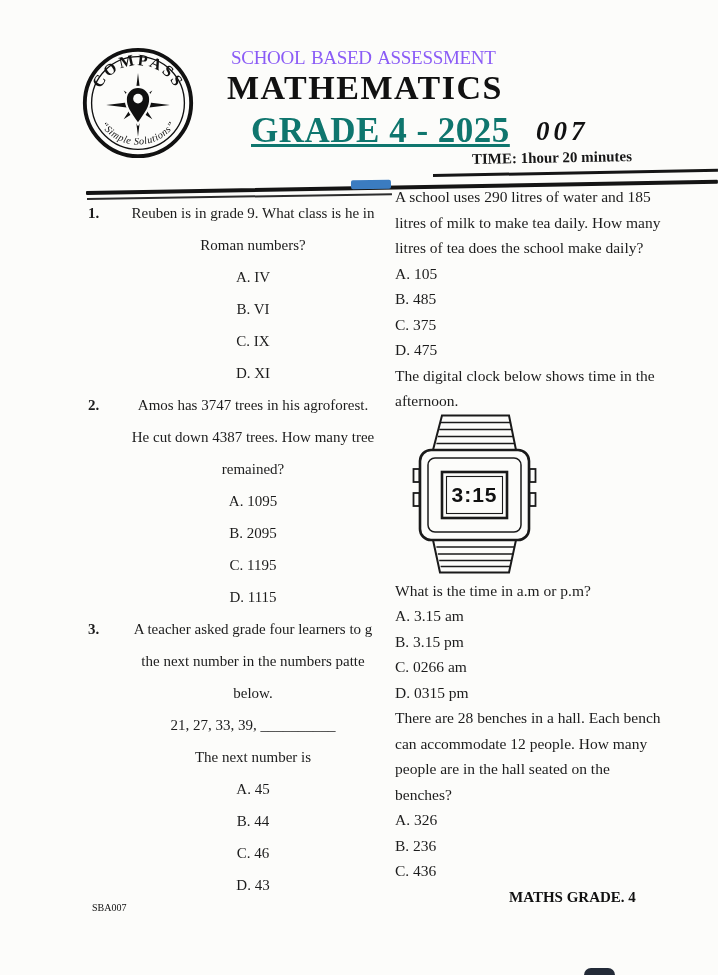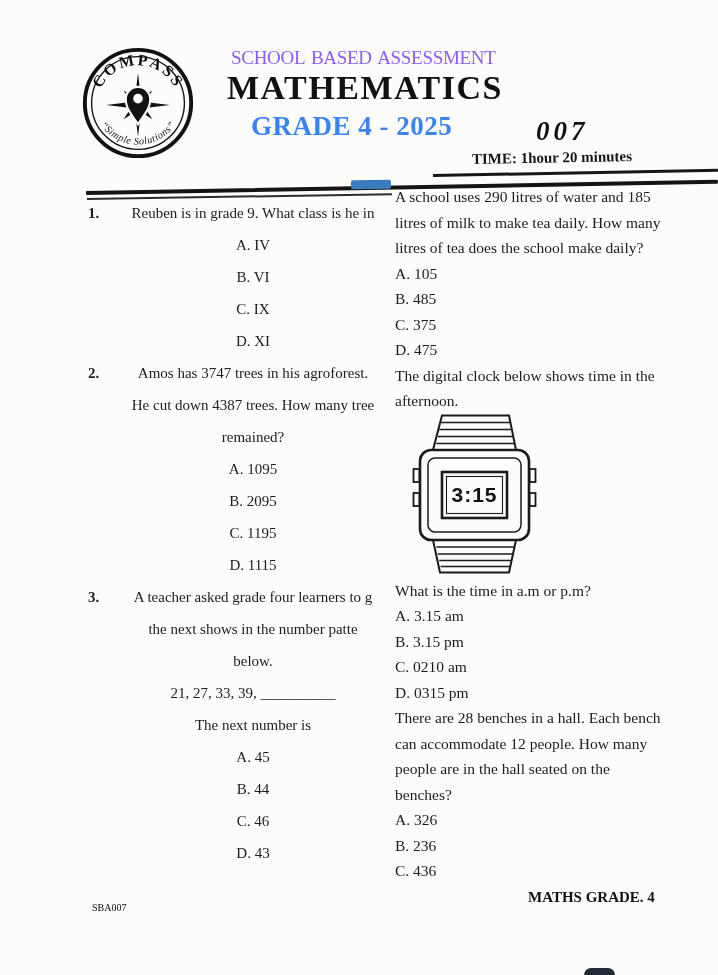--- a/index.html
+++ b/index.html
@@ -9,42 +9,42 @@
     position:relative; width:718px; height:975px;
     background:#fcfcfa;
     font-family:"Liberation Serif", serif;
     color:#1c1c1c; overflow:hidden;
   }
   .abs { position:absolute; }
 
   
   .h-org  { left:231px; top:47px;  font-size:19px; letter-spacing:-0.3px; word-spacing:2px; color:#8b5cf6; }
   .h-subject { left:227px; top:69px; font-size:34px; font-weight:bold; letter-spacing:1.5px; color:#111;text-align:center; }
-  .h-grade { left:251px; top:111px; font-size:27px; font-weight:bold; letter-spacing:0.5px; color:#3b82f6; }
+  .h-grade { left:251px; top:111px; font-size:35px; font-weight:bold; letter-spacing:0.5px; color:#0f766e;text-decoration:underline; }
   .h-code { left:536px; top:116px; font-size:27px; font-weight:bold; font-style:italic; letter-spacing:4px; color:#111; }
   .h-time { left:420px; top:150px; width:212px; text-align:right; font-weight:bold; font-size:15px; transform:rotate(-1deg); color:#171717; }
 
   .rule-under-time { left:433px; top:174px; width:285px; height:3px; background:#161616; transform:rotate(-1.05deg); transform-origin:left center; }
   .rule-main { left:86px; top:191px; width:632px; height:3.5px; background:#141414; transform:rotate(-1.02deg); transform-origin:left center; border-radius:1px; }
   .rule-thin { left:87px; top:198px; width:305px; height:1.6px; background:#2c2c2c; transform:rotate(-0.9deg); transform-origin:left center; }
   .tape { left:351px; top:180px; width:40px; height:9px; border-radius:2px; transform:rotate(-1deg); }
 
   
   .col-left { left:88px; top:197px; width:296px; font-size:15px; line-height:32px; overflow:hidden; }
   .col-right { left:395px; top:184px; width:315px; font-size:15.5px; line-height:25.5px; }
   .q { display:flex; }
   .qnum { width:34px; flex:none; font-weight:bold; }
   .qbody { flex:1; min-width:0;text-align:center; }
   .ln { white-space:nowrap; }
 
   .watch-wrap { height:164px; padding-left:17px; }
 
   
   .footer-left { left:92px; top:902px; font-weight:normal; font-size:10px; color:#111; }
-  .footer-right { left:528px; top:889px; font-weight:bold; font-size:15px; color:#111; }
+  .footer-right { left:509px; top:889px; font-weight:bold; font-size:15px; color:#111; }
   .corner-shape { left:584px; top:968px; width:31px; height:12px; border-radius:7px 7px 0 0; }
 
   svg text { font-family:"Liberation Serif", serif; }
   .clock-digits { font-family:"Liberation Sans", sans-serif; font-weight:bold; letter-spacing:1px; }
 </style>
 </head>
 <body>
 
 <div class="page">
 
@@ -76,20 +76,21 @@
   <div class="abs rule-main"></div>
   <div class="abs rule-thin"></div>
   <div class="abs tape" style="background:#3b7cc1;"></div>
 
   <div class="abs col-left">
 
     <div class="q">
       <div class="qnum">1.</div>
       <div class="qbody">
         <div class="ln">Reuben is in grade 9. What class is he in</div>
+        <div class="ln">Roman numbers?</div>
         <div class="ln">A. IV</div>
         <div class="ln">B. VI</div>
         <div class="ln">C. IX</div>
         <div class="ln">D. XI</div>
       </div>
     </div>
 
     <div class="q">
       <div class="qnum">2.</div>
       <div class="qbody">
@@ -100,21 +101,21 @@
         <div class="ln">B. 2095</div>
         <div class="ln">C. 1195</div>
         <div class="ln">D. 1115</div>
       </div>
     </div>
 
     <div class="q">
       <div class="qnum">3.</div>
       <div class="qbody">
         <div class="ln">A teacher asked grade four learners to g</div>
-        <div class="ln">the next shows in the number patte</div>
+        <div class="ln">the next number in the numbers patte</div>
         <div class="ln">below.</div>
         <div class="ln">21, 27, 33, 39, __________</div>
         <div class="ln">The next number is</div>
         <div class="ln">A. 45</div>
         <div class="ln">B. 44</div>
         <div class="ln">C. 46</div>
         <div class="ln">D. 43</div>
       </div>
     </div>
   </div>
@@ -156,21 +157,21 @@
             <polygon points="21,126 104,126 97,158.5 28,158.5" stroke-width="2"></polygon>
             <path d="M24.4,133 L103,133 M25.8,140 L101.5,140 M27.2,146.5 L100,146.5 M28.6,152.5 L98.5,152.5" stroke-width="1.6"></path>
           </g>
           <text class="clock-digits" x="62.5" y="88" font-size="21" text-anchor="middle" fill="#111">3:15</text>
         </svg>
       </div>
 
       <div class="ln">What is the time in a.m or p.m?</div>
       <div class="ln">A. 3.15 am</div>
       <div class="ln">B. 3.15 pm</div>
-      <div class="ln">C. 0210 am</div>
+      <div class="ln">C. 0266 am</div>
       <div class="ln">D. 0315 pm</div>
     </div>
 
     <div>
       <div class="ln">There are 28 benches in a hall. Each bench</div>
       <div class="ln">can accommodate 12 people. How many</div>
       <div class="ln">people are in the hall seated on the</div>
       <div class="ln">benches?</div>
       <div class="ln">A. 326</div>
       <div class="ln">B. 236</div>

